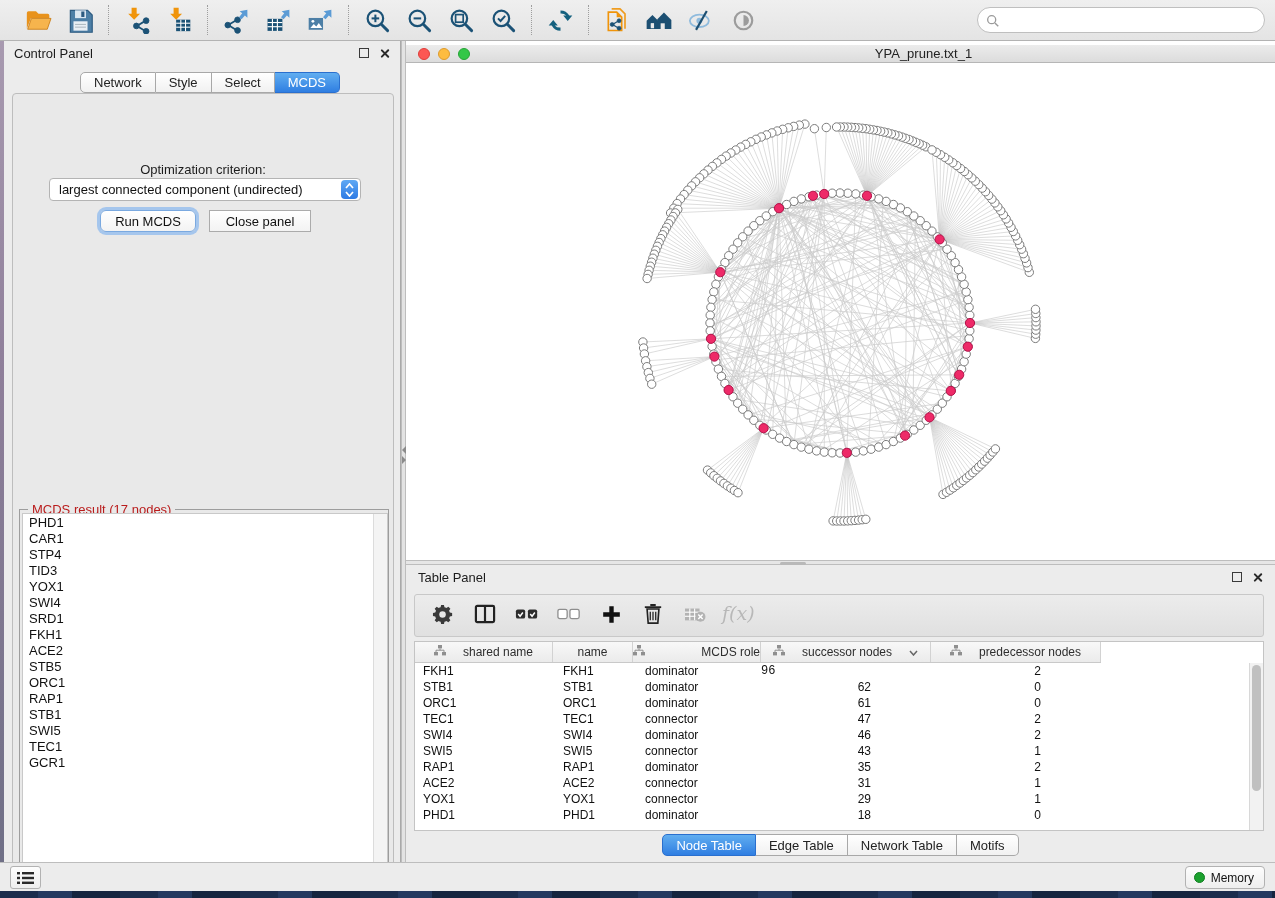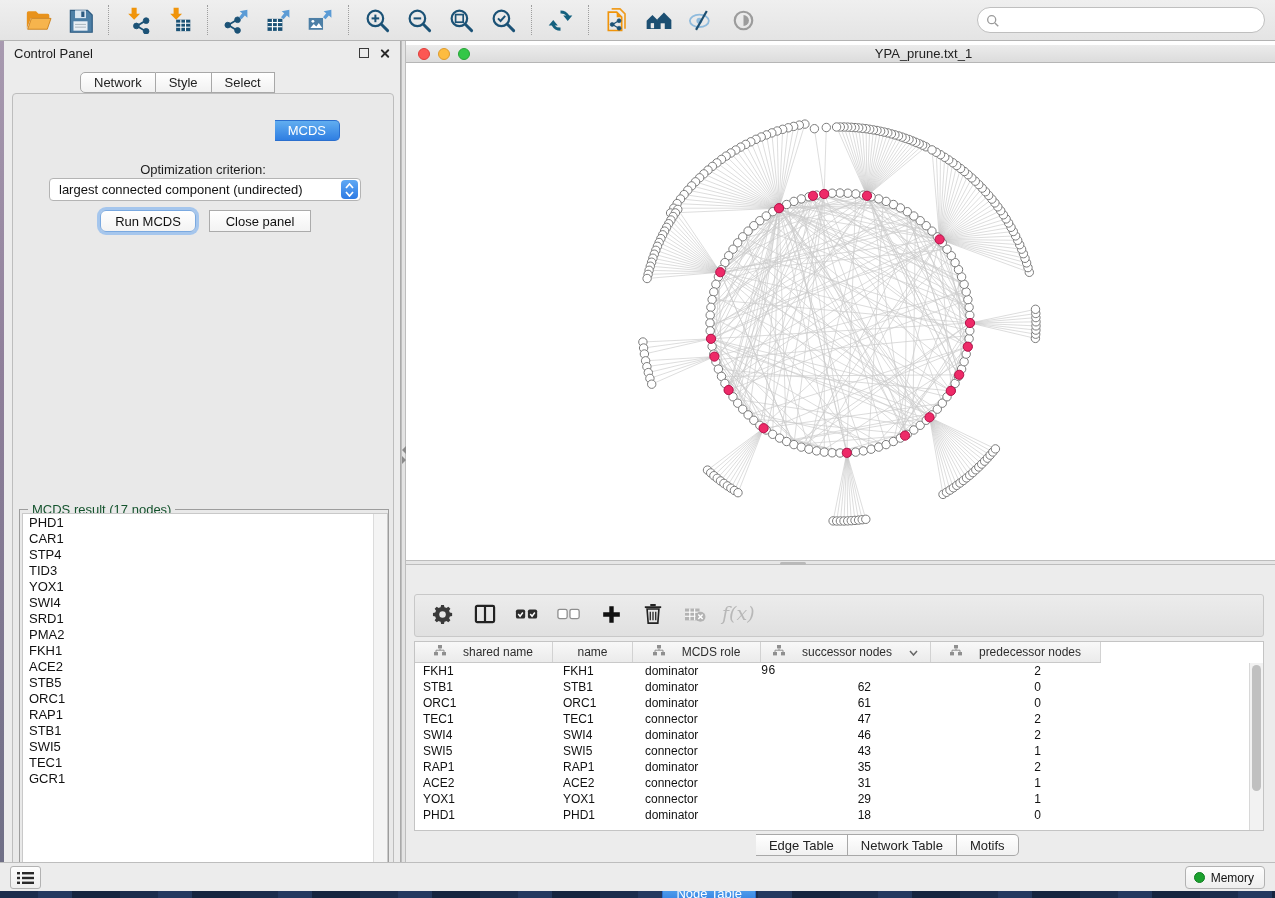--- a/index.html
+++ b/index.html
@@ -40,42 +40,42 @@
   .close-btn:before { transform:rotate(45deg);} .close-btn:after { transform:rotate(-45deg);}
 
   #cp-content { position:absolute; left:8px; top:52px; width:382px; height:791px;
     background:#e9e9e9; border:1px solid #bdbdbd; border-radius:4px; }
   #cp-tabs { position:absolute; left:76px; top:31px; display:flex; z-index:3; }
   .seg-tab { height:21px; padding:0 13px; display:flex; align-items:center; justify-content:center;
     background:linear-gradient(180deg,#ffffff,#f1f1f1); border:1px solid #a8a8a8; border-left:none;
     font-size:13px; color:#222; cursor:pointer; }
   .seg-tab:first-child { border-left:1px solid #a8a8a8; border-radius:5px 0 0 5px; }
   .seg-tab:last-child { border-radius:0 5px 5px 0; }
-  .seg-tab.active { background:linear-gradient(180deg,#61aef0,#2f7ee2); border-color:#2a6fce; color:#fff;margin-top:48px; }
+  .seg-tab.active { background:linear-gradient(180deg,#61aef0,#2f7ee2); border-color:#2a6fce; color:#fff; }
 
   #opt-label { position:absolute; left:0; top:68px; width:100%; text-align:center; font-size:13px; color:#1d1d1d; }
   #opt-select { position:absolute; left:36px; top:84px; width:312px; height:23px; background:#fff;
     border:1px solid #b4b4b4; border-radius:4px; display:flex; align-items:center; cursor:pointer; }
   #opt-select .val { flex:1; padding:0 9px; font-size:13px; color:#111; white-space:nowrap; overflow:hidden; }
   .stepper { width:17px; height:19px; margin-right:2px; border-radius:4px;
     background:linear-gradient(180deg,#5fa9f4,#2d7ae4); display:flex; flex-direction:column;
     align-items:center; justify-content:center; gap:2px; }
   .stepper svg { display:block; }
 
   #run-btn { position:absolute; left:87px; top:116px; width:96px; height:22px;
     background:linear-gradient(180deg,#ffffff,#f3f3f3); border:1px solid #7aa9e0; border-radius:6px;
     font-family:inherit; font-size:13px; color:#111; cursor:pointer;
     box-shadow:0 0 0 3px rgba(110,170,240,.55); }
   #closepanel-btn { position:absolute; left:196px; top:116px; width:102px; height:22px;
     background:linear-gradient(180deg,#ffffff,#f3f3f3); border:1px solid #ababab; border-radius:0;
     font-family:inherit; font-size:13px; color:#111; cursor:pointer; }
 
   #mcds-group { position:absolute; left:6px; top:415px; width:370px; height:370px;
     border:1px solid #9d9d9d; }
-  #mcds-legend { position:absolute; left:8px; top:-8px; background:#e9e9e9; padding:0 4px; font-size:13px; color:#14532d; }
+  #mcds-legend { position:absolute; left:8px; top:-8px; background:#e9e9e9; padding:0 4px; font-size:13px; color:#b91c1c; }
   #mcds-list { position:absolute; left:2px; top:3px; width:366px; height:364px; background:#fff;
     border:1px solid #c9c9c9; overflow:hidden; }
   #mcds-items { position:absolute; left:0; top:1px; right:14px; bottom:0; }
   .mcds-item { height:16px; line-height:16px; padding-left:6px; font-size:13px; color:#111; }
   #mcds-scroll { position:absolute; right:0; top:0; width:14px; height:100%;
     background:#f4f4f4; border-left:1px solid #dcdcdc; }
 
   
   #v-splitter { position:absolute; left:401px; top:41px; width:5px; height:821px; background:#e3e3e3;
     border-left:1px solid #bdbdbd; border-right:1px solid #bdbdbd; cursor:col-resize; }
@@ -390,21 +390,20 @@
         <span id="mcds-legend">MCDS result (17 nodes)</span>
         <div id="mcds-list">
           <div id="mcds-items">
               <div class="mcds-item">PHD1</div>
               <div class="mcds-item">CAR1</div>
               <div class="mcds-item">STP4</div>
               <div class="mcds-item">TID3</div>
               <div class="mcds-item">YOX1</div>
               <div class="mcds-item">SWI4</div>
               <div class="mcds-item">SRD1</div>
-              <div class="mcds-item">PMA2</div>
               <div class="mcds-item">FKH1</div>
               <div class="mcds-item">ACE2</div>
               <div class="mcds-item">STB5</div>
               <div class="mcds-item">ORC1</div>
               <div class="mcds-item">RAP1</div>
               <div class="mcds-item">STB1</div>
               <div class="mcds-item">SWI5</div>
               <div class="mcds-item">TEC1</div>
               <div class="mcds-item">GCR1</div>
             </div>
@@ -1112,20 +1111,27 @@
             <circle cx="499.0" cy="372.6" r="4.6000000000000005"></circle>
           </g>
     </svg></div>
   </div>
 
   <div id="h-splitter">
     <div class="grip"></div>
   </div>
 
   <div id="table-panel">
+    <div id="tp-titlebar" class="panel-titlebar">
+      <span class="panel-title">Table Panel</span>
+      <span class="panel-wbtns">
+        <span class="float-btn"></span>
+        <span class="close-btn"></span>
+      </span>
+    </div>
     <div id="tp-toolbar">
         <button class="tp-btn">
           <span><svg width="23" height="23" viewBox="0 0 24 24">
               <path fill="#3a3a3a" d="M21 13.5v-3l-2.4-.5a7 7 0 0 0-.8-2l1.4-2.1-2.1-2.1-2.1 1.4a7 7 0 0 0-2-.8L12.5 2h-3l-.5 2.4a7 7 0 0 0-2 .8L4.9 3.8 2.8 5.9l1.4 2.1a7 7 0 0 0-.8 2L1 10.5v3l2.4.5a7 7 0 0 0 .8 2l-1.4 2.1 2.1 2.1 2.1-1.4a7 7 0 0 0 2 .8l.5 2.4h3l.5-2.4a7 7 0 0 0 2-.8l2.1 1.4 2.1-2.1-1.4-2.1a7 7 0 0 0 .8-2z"></path>
               <circle cx="11" cy="12" r="3.4" fill="#e6e6e6"></circle>
             </svg></span>
         </button>
         <button class="tp-btn">
           <span><svg width="22" height="20" viewBox="0 0 24 22">
               <rect x="2" y="2" width="20" height="18" rx="1.5" fill="none" stroke="#222" stroke-width="2.4"></rect>
@@ -1197,21 +1203,21 @@
                   <rect x="0" y="7" width="4" height="3.4"></rect>
                   <rect x="8" y="7" width="4" height="3.4"></rect>
                 </g>
                 <path d="M6 3.4V5.2M2 7V5.2h8V7" fill="none" stroke="#8f8f8f"></path>
               </svg></span>
             <span class="lbl">shared name</span>
           </div>
           <div class="nt-hcell" style="width: 80px;">
             <span class="lbl">name</span>
           </div>
-          <div class="nt-hcell" style="width: 128px;">
+          <div class="nt-hcell" style="width: 128px; justify-content: space-between;">
             <span><svg width="12" height="11" viewBox="0 0 12 11">
                 <g fill="#8f8f8f">
                   <rect x="4" y="0" width="4" height="3.4"></rect>
                   <rect x="0" y="7" width="4" height="3.4"></rect>
                   <rect x="8" y="7" width="4" height="3.4"></rect>
                 </g>
                 <path d="M6 3.4V5.2M2 7V5.2h8V7" fill="none" stroke="#8f8f8f"></path>
               </svg></span>
             <span class="lbl">MCDS role</span>
           </div>

